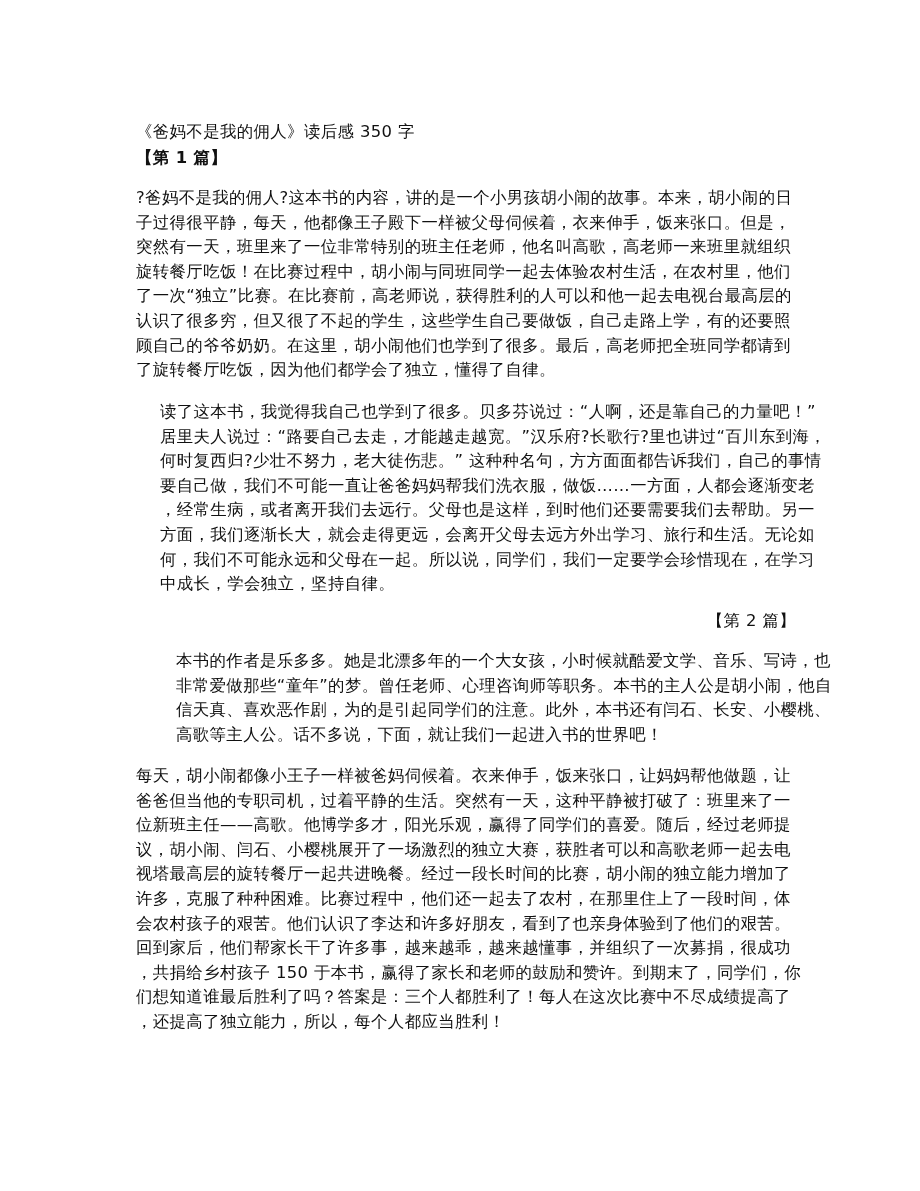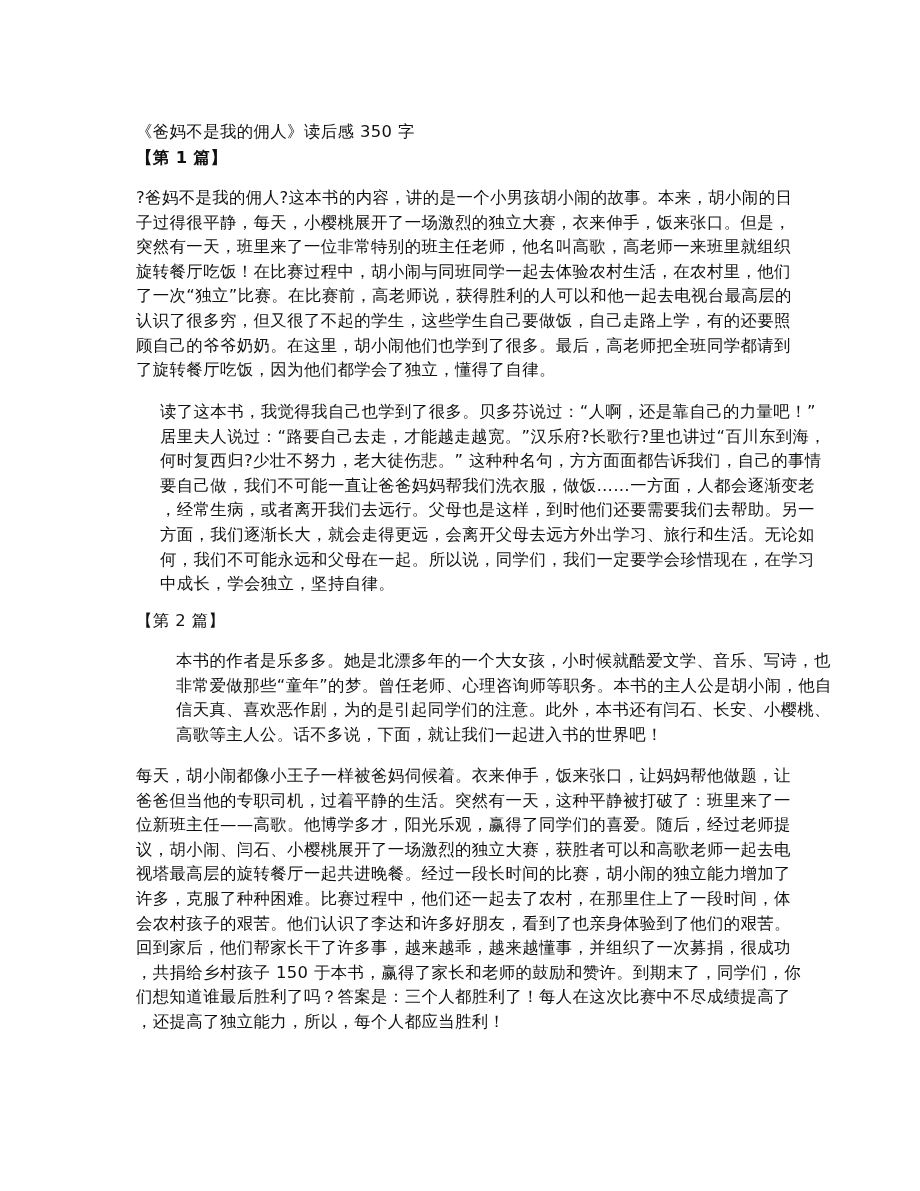--- a/index.html
+++ b/index.html
@@ -5,40 +5,40 @@
   html, body { margin: 0; padding: 0; background: #ffffff; }
   body { width: 920px; height: 1191px; position: relative; overflow: hidden;
          font-family: "DejaVu Sans", "Liberation Sans", sans-serif; color: #111; }
   .page { position: absolute; left: 0; top: 0; width: 920px; height: 1191px; background: #fff; }
   .block { position: absolute; left: 136px; width: 660px; }
   .line { height: 24.6px; line-height: 24.6px; font-size: 16.4px; white-space: nowrap; letter-spacing: 0.4px; }
   .title { top: 106px; margin-top: 14px; }
   .h1 { top: 146px; font-weight: bold; }
   .p1 { top: 186px; }
   .p2 { top: 400px; margin-left: 24px; }
-  .h2 { top: 609px; }
+  .h2 { top: 609px; text-align: right; }
   .p3 { top: 649px; margin-left: 40px; }
   .p4 { top: 764px; }
 </style>
 </head>
 <body>
 
 <div class="page">
 
   <div class="block title">
     <div class="line">《爸妈不是我的佣人》读后感 350 字</div>
   </div>
 
   <div class="block h1">
     <div class="line">【第 1 篇】</div>
   </div>
 
   <div class="block p1">
     <div class="line">?爸妈不是我的佣人?这本书的内容，讲的是一个小男孩胡小闹的故事。本来，胡小闹的日</div>
-    <div class="line">子过得很平静，每天，小樱桃展开了一场激烈的独立大赛，衣来伸手，饭来张口。但是，</div>
+    <div class="line">子过得很平静，每天，他都像王子殿下一样被父母伺候着，衣来伸手，饭来张口。但是，</div>
     <div class="line">突然有一天，班里来了一位非常特别的班主任老师，他名叫高歌，高老师一来班里就组织</div>
     <div class="line">旋转餐厅吃饭！在比赛过程中，胡小闹与同班同学一起去体验农村生活，在农村里，他们</div>
     <div class="line">了一次“独立”比赛。在比赛前，高老师说，获得胜利的人可以和他一起去电视台最高层的</div>
     <div class="line">认识了很多穷，但又很了不起的学生，这些学生自己要做饭，自己走路上学，有的还要照</div>
     <div class="line">顾自己的爷爷奶奶。在这里，胡小闹他们也学到了很多。最后，高老师把全班同学都请到</div>
     <div class="line">了旋转餐厅吃饭，因为他们都学会了独立，懂得了自律。</div>
   </div>
 
   <div class="block p2">
     <div class="line">读了这本书，我觉得我自己也学到了很多。贝多芬说过：“人啊，还是靠自己的力量吧！”</div>

